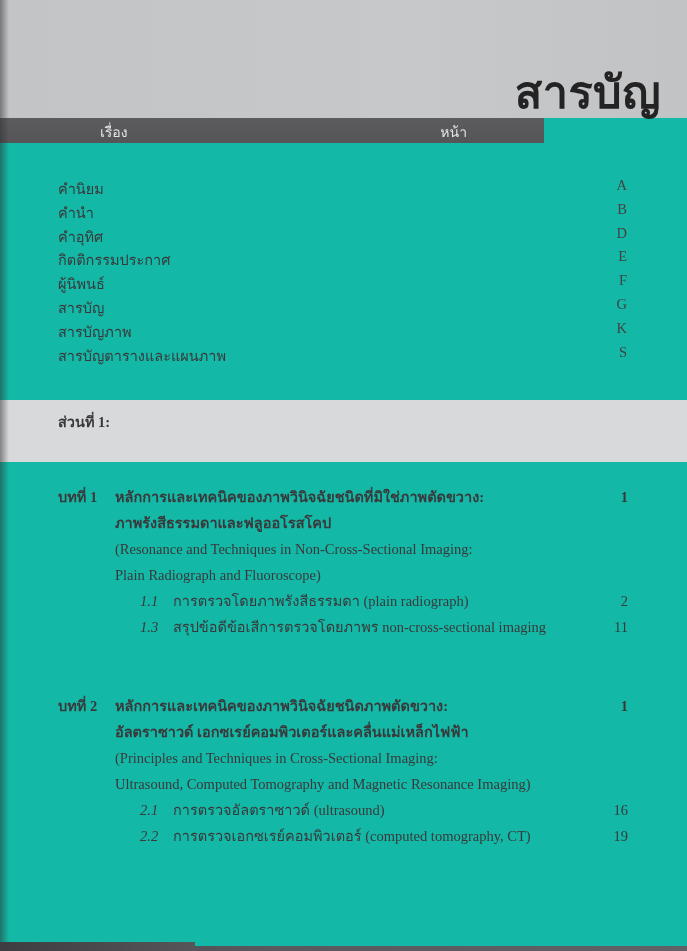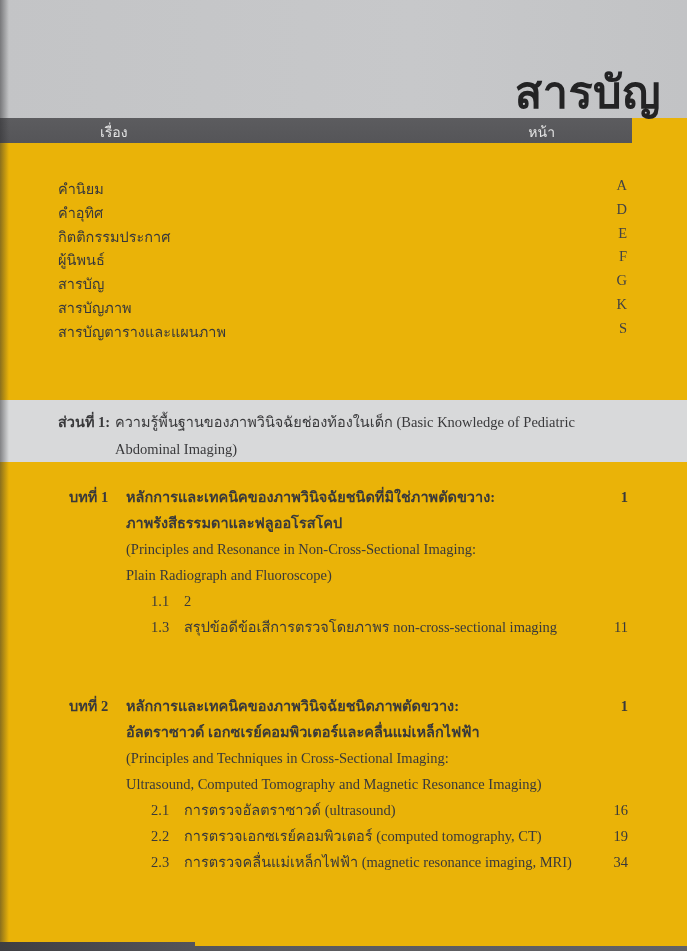--- a/index.html
+++ b/index.html
@@ -1,35 +1,35 @@
 <!DOCTYPE html>
 <html><head>
 <meta charset="utf-8">
 <style>
   html,body { margin:0; padding:0; background:#e9e9e9; }
   .page {
     position:relative; width:687px; height:951px; margin:0 auto;
-    background:#eab308; overflow:hidden;
+    background:#14b8a6; overflow:hidden;
     font-family:"Liberation Serif","DejaVu Serif",serif;
     color:#39393b;
   }
   
   .header {
     position:absolute; top:0; left:0; width:687px; height:118px;
     background:linear-gradient(90deg,#c3c4c6 0%,#c7c8ca 60%,#c2c3c5 100%);
   }
   .header-title {
     position:absolute; right:26px; bottom:1px;
     font-family:"DejaVu Sans","Liberation Sans",sans-serif;
     font-size:45px; font-weight:600; color:#232324; letter-spacing:0.5px;
     line-height:1.1;
   }
   
   .colbar {
-    position:absolute; top:118px; left:0; width:632px; height:25px;
+    position:absolute; top:118px; left:0; width:544px; height:25px;
     background:linear-gradient(180deg,#5c5c5f 0%,#555558 100%);
     font-family:"DejaVu Sans","Liberation Sans",sans-serif;
     font-size:14px; color:#e4e4e4;
   }
   .colbar-subject { position:absolute; left:100px; top:3px; }
   .colbar-page    { position:absolute; right:77px; top:3px; }
 
   
   .frontmatter { position:absolute; top:177px; left:58px; width:569px; font-size:14.5px; }
   .fm-row { display:flex; justify-content:space-between; align-items:flex-start; height:23.8px; }
@@ -40,28 +40,28 @@
     position:absolute; top:400px; left:0; width:687px; height:62px;
     background:#d8d9da;
   }
   .band-inner { display:flex; padding:9px 52px 0 58px; font-size:14.5px; line-height:27px; }
   .band-label { font-weight:bold; width:57px; flex:none; }
 
   
   .chapter { position:absolute; left:58px; width:570px; font-size:14.5px; line-height:26px; }
   .chapter-1 { top:484px; }
   .chapter-2 { top:693px; }
-  .ch-flex { display:flex;margin-left:11px; }
+  .ch-flex { display:flex; }
   .ch-label { font-weight:bold; width:57px; flex:none; }
   .ch-body { flex:1; }
   .ch-title-row { display:flex; justify-content:space-between; }
   .th-bold { font-weight:bold; }
   .ch-page { font-weight:bold; }
   .toc-item { display:flex; }
-  .toc-item-num { width:33px; margin-left:25px; flex:none; }
+  .toc-item-num { width:33px; margin-left:25px; flex:none;font-style:italic; }
   .toc-item-label { flex:1; }
   .toc-item-page { flex:none; }
 
   
   .left-shadow {
     position:absolute; top:0; left:0; width:9px; height:951px;
     background:linear-gradient(90deg,rgba(45,45,48,0.50),rgba(45,45,48,0));
     pointer-events:none;
   }
   .bottom-strip {
@@ -86,20 +86,24 @@
     <span class="colbar-subject">เรื่อง</span>
     <span class="colbar-page">หน้า</span>
   </div>
 
   <div class="frontmatter">
     <div class="fm-row">
       <span>คำนิยม</span>
       <span class="fm-page">A</span>
     </div>
     <div class="fm-row">
+      <span>คำนำ</span>
+      <span class="fm-page">B</span>
+    </div>
+    <div class="fm-row">
       <span>คำอุทิศ</span>
       <span class="fm-page">D</span>
     </div>
     <div class="fm-row">
       <span>กิตติกรรมประกาศ</span>
       <span class="fm-page">E</span>
     </div>
     <div class="fm-row">
       <span>ผู้นิพนธ์</span>
       <span class="fm-page">F</span>
@@ -114,40 +118,37 @@
     </div>
     <div class="fm-row">
       <span>สารบัญตารางและแผนภาพ</span>
       <span class="fm-page">S</span>
     </div>
   </div>
 
   <div class="band">
     <div class="band-inner">
       <span class="band-label">ส่วนที่ 1:</span>
-      <span class="band-text">
-        <span>ความรู้พื้นฐานของภาพวินิจฉัยช่องท้องในเด็ก (Basic Knowledge of Pediatric</span><br>
-        <span>Abdominal Imaging)</span>
-      </span>
     </div>
   </div>
 
   <div class="chapter chapter-1">
     <div class="ch-flex">
       <span class="ch-label">บทที่ 1</span>
       <div class="ch-body">
         <div class="ch-title-row">
           <span class="th-bold">หลักการและเทคนิคของภาพวินิจฉัยชนิดที่มิใช่ภาพตัดขวาง:</span>
           <span class="ch-page">1</span>
         </div>
         <div class="th-bold">ภาพรังสีธรรมดาและฟลูออโรสโคป</div>
-        <div>(Principles and Resonance in Non-Cross-Sectional Imaging:</div>
+        <div>(Resonance and Techniques in Non-Cross-Sectional Imaging:</div>
         <div>Plain Radiograph and Fluoroscope)</div>
         <div class="toc-item">
           <span class="toc-item-num">1.1</span>
+          <span class="toc-item-label">การตรวจโดยภาพรังสีธรรมดา (plain radiograph)</span>
           <span class="toc-item-page">2</span>
         </div>
         <div class="toc-item">
           <span class="toc-item-num">1.3</span>
           <span class="toc-item-label">สรุปข้อดีข้อเสีการตรวจโดยภาพร non-cross-sectional imaging</span>
           <span class="toc-item-page">11</span>
         </div>
       </div>
     </div>
   </div>
@@ -166,25 +167,20 @@
         <div class="toc-item">
           <span class="toc-item-num">2.1</span>
           <span class="toc-item-label">การตรวจอัลตราซาวด์ (ultrasound)</span>
           <span class="toc-item-page">16</span>
         </div>
         <div class="toc-item">
           <span class="toc-item-num">2.2</span>
           <span class="toc-item-label">การตรวจเอกซเรย์คอมพิวเตอร์ (computed tomography, CT)</span>
           <span class="toc-item-page">19</span>
         </div>
-        <div class="toc-item">
-          <span class="toc-item-num">2.3</span>
-          <span class="toc-item-label">การตรวจคลื่นแม่เหล็กไฟฟ้า (magnetic resonance imaging, MRI)</span>
-          <span class="toc-item-page">34</span>
-        </div>
       </div>
     </div>
   </div>
 
   <div class="left-shadow"></div>
   <div class="bottom-strip"></div>
   <div class="bottom-strip-left"></div>
 
 </div>
 

